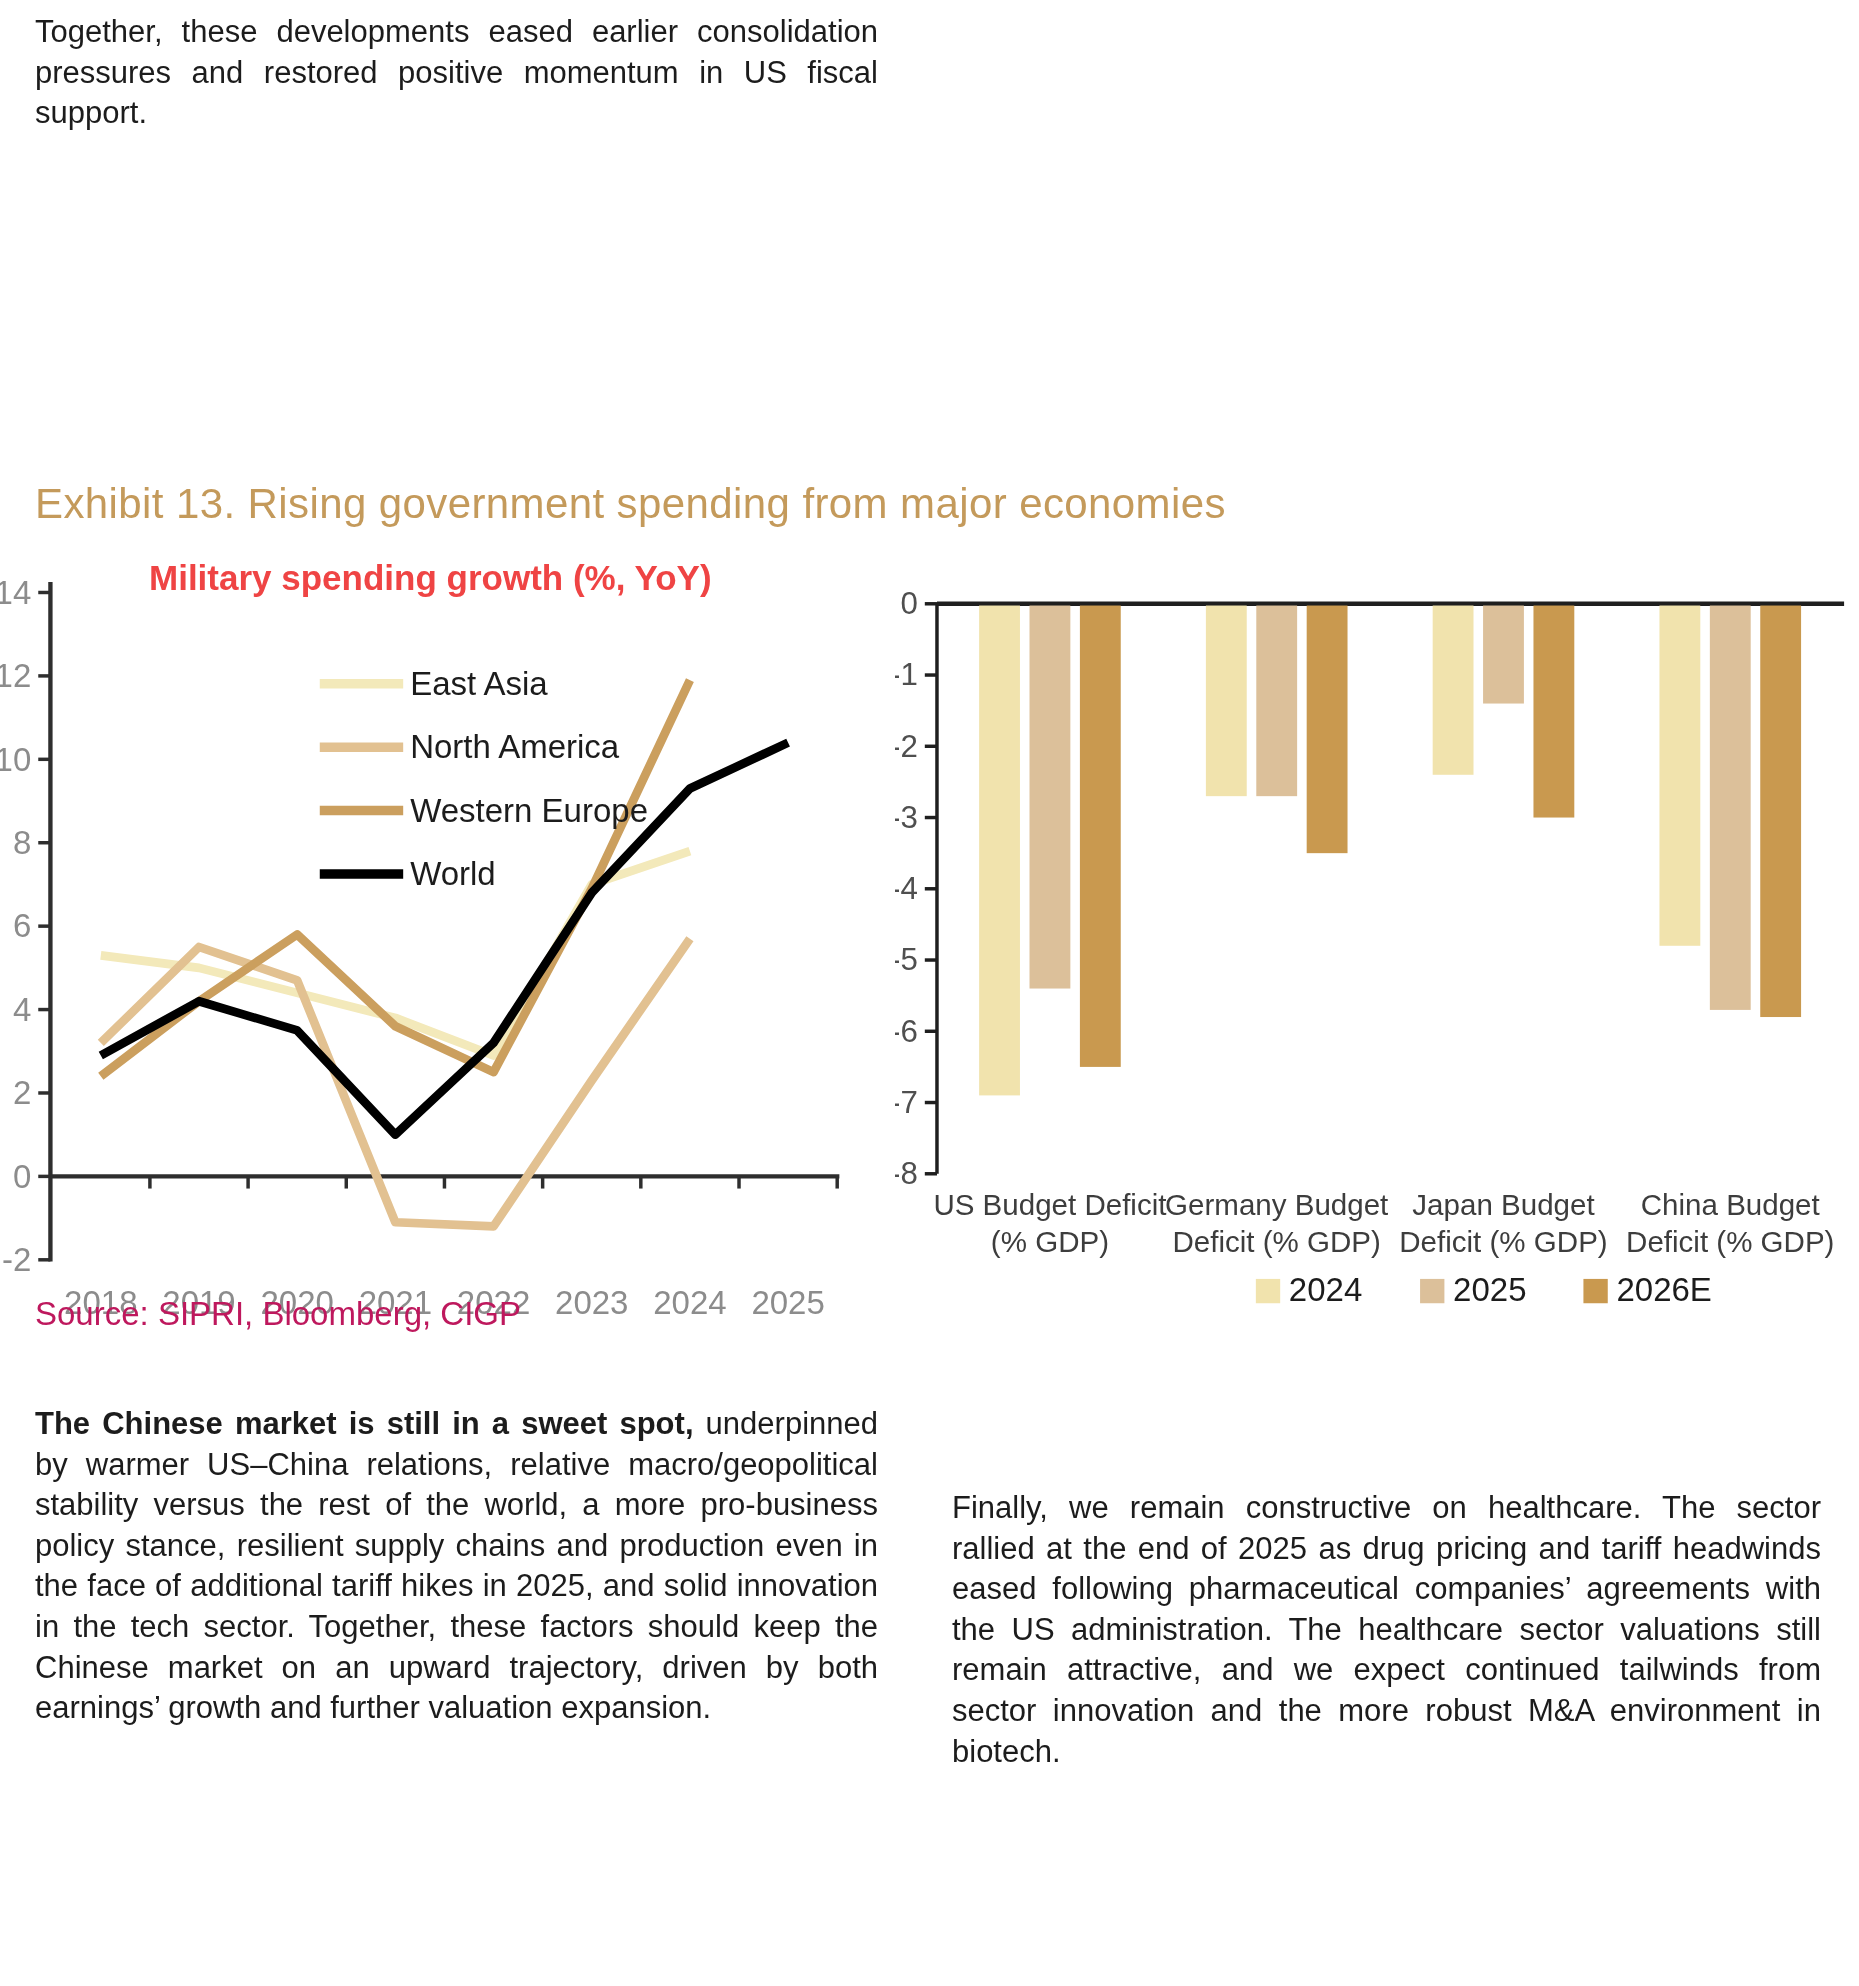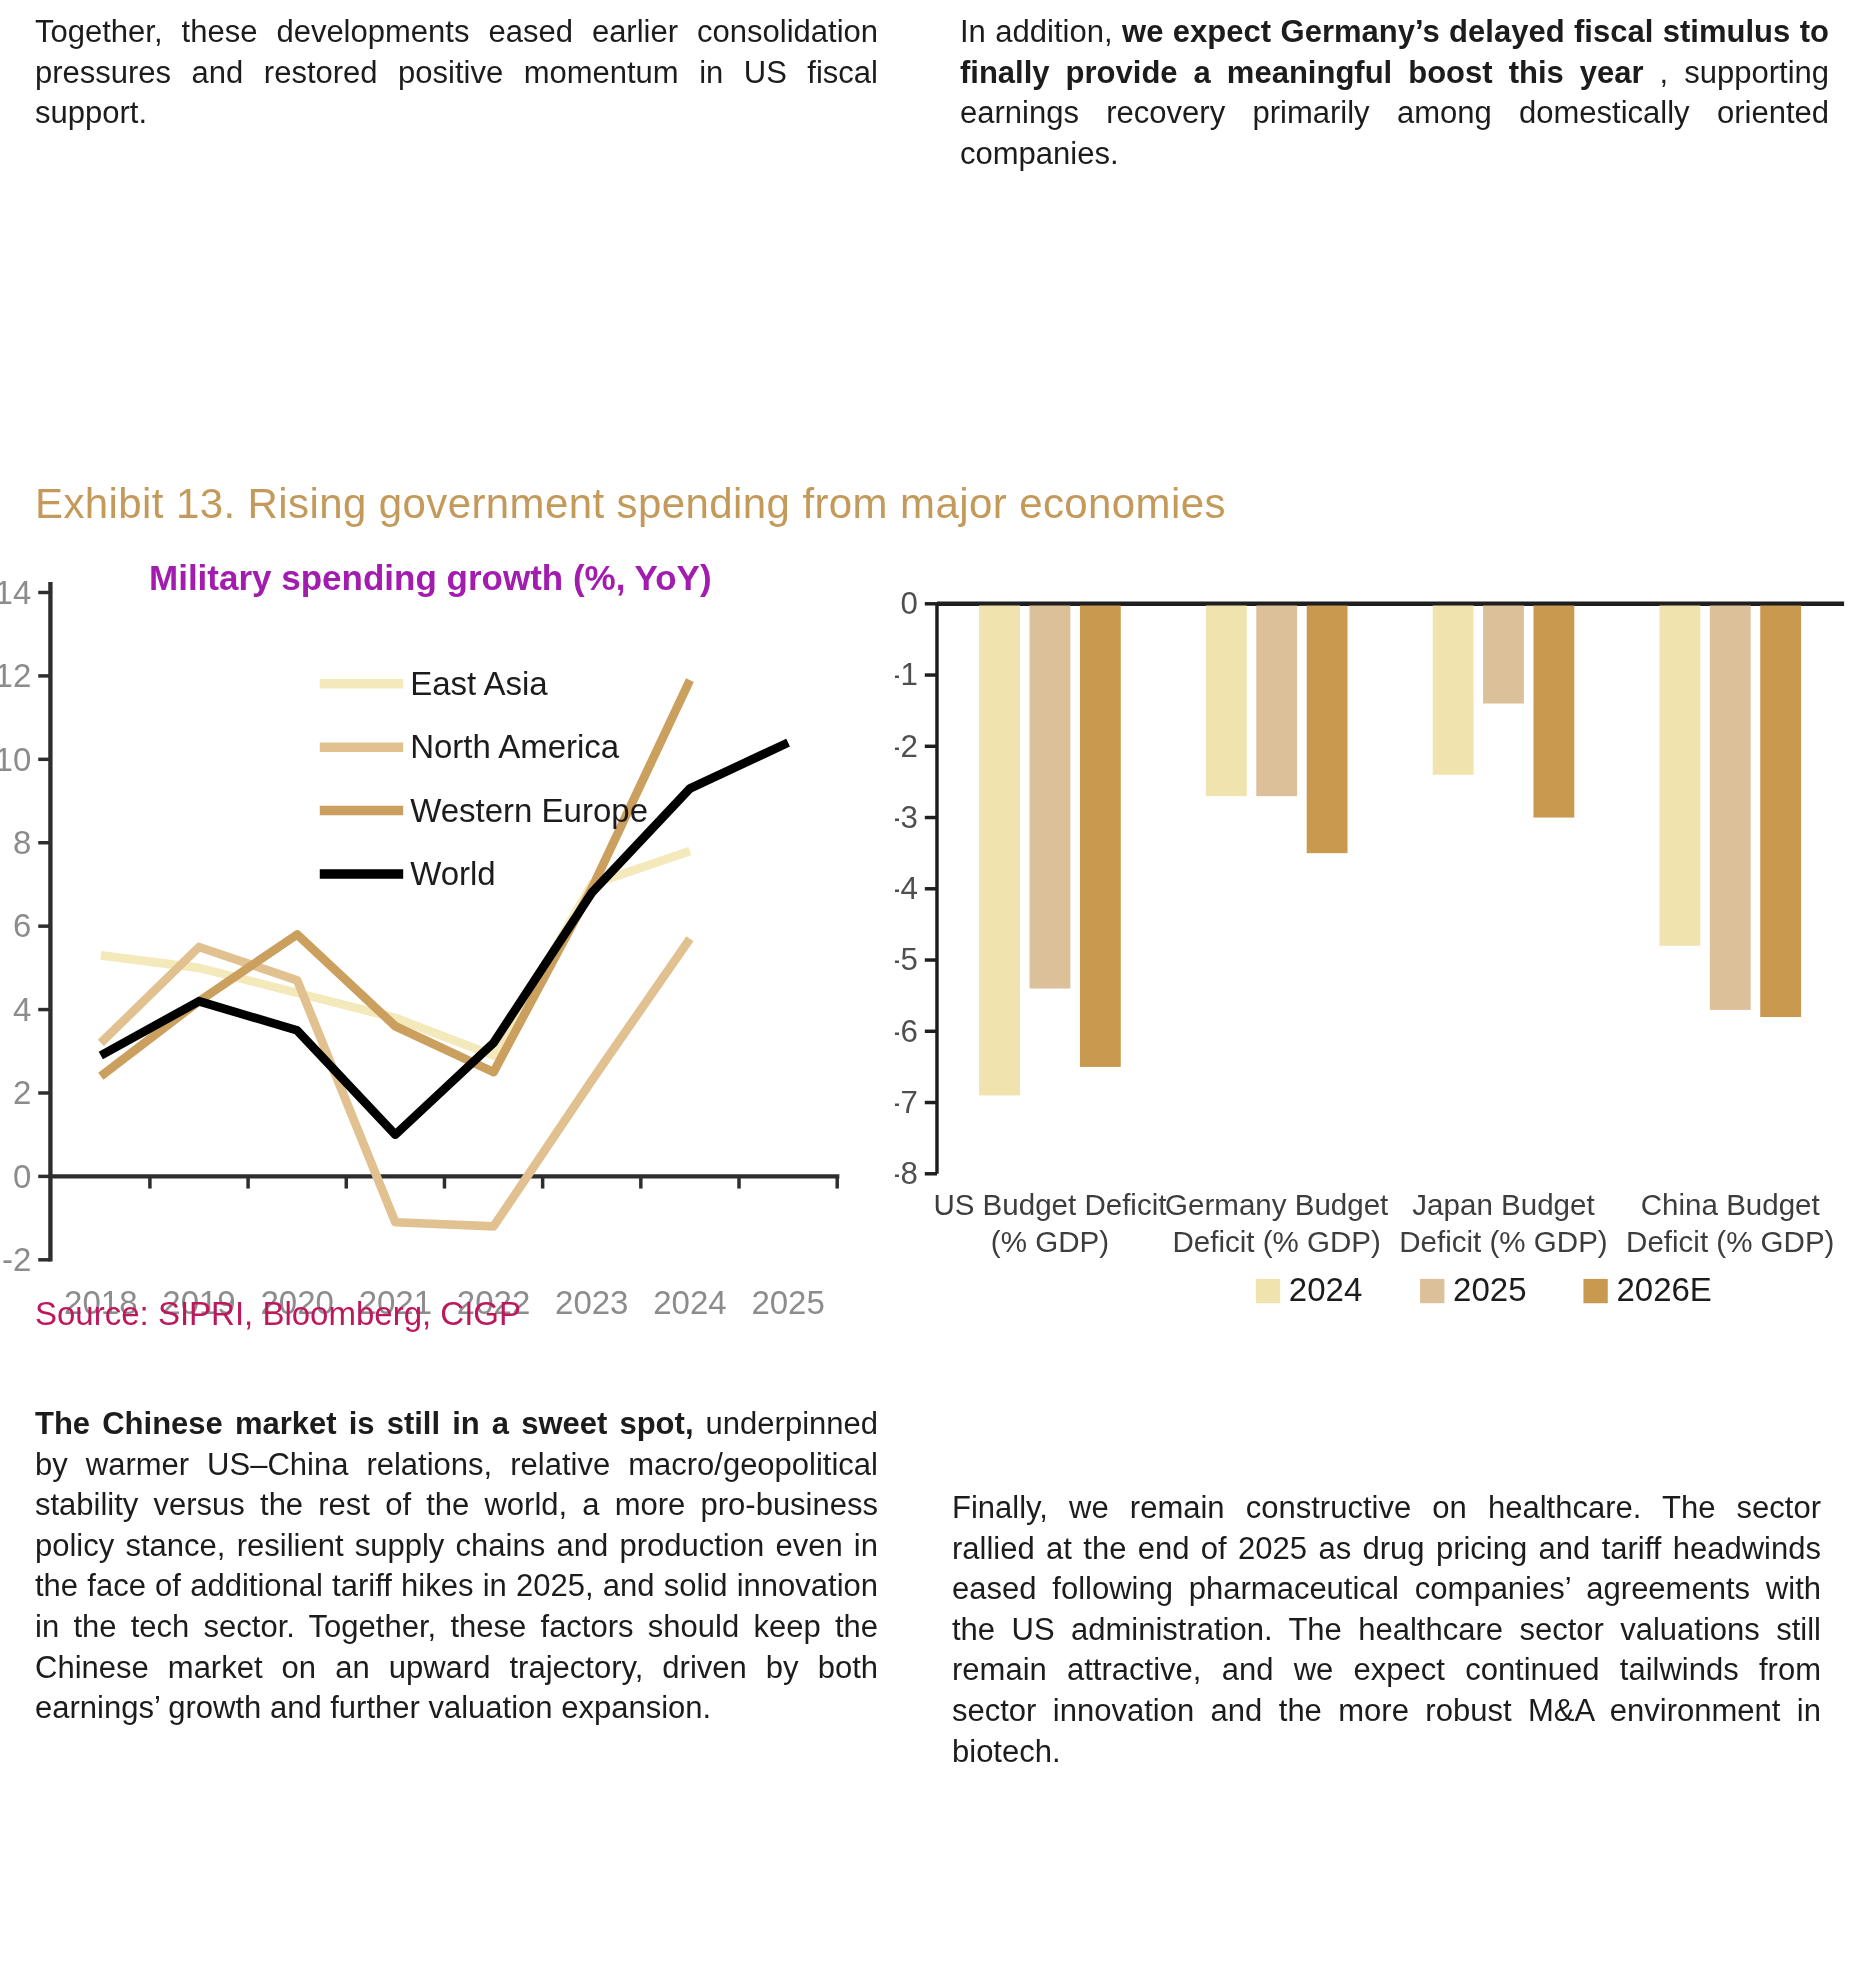--- a/index.html
+++ b/index.html
@@ -16,21 +16,21 @@
   .top-right { position:absolute; left:960px; top:12px;  width:869px; }
   .exhibit-title {
     position:absolute; left:35px; top:480px; margin:0;
     font-size:42px; font-weight:400; color:#c49a5b; letter-spacing:0.4px;text-align:right;
   }
   .chart { position:absolute; top:556px; }
   .line-chart { left:0; width:895px; height:782px; }
   .bar-chart  { left:895px; width:965px; height:782px; }
   .chart-title {
     position:absolute; left:149px; top:1.7px;
-    font-size:35px; font-weight:bold; color:#a21caf;
+    font-size:35px; font-weight:bold; color:#ef4444;
   }
   .source {
     position:absolute; left:35px; top:1295px;
     font-size:33px; color:#be185d;
   }
   .bottom-left  { position:absolute; left:35px;   top:1404px; width:843px;  }
   .bottom-right { position:absolute; left:952px; top:1488px; width:869px; }
 
   
   text { font-family:"Liberation Sans", sans-serif; }
@@ -41,23 +41,20 @@
 </style>
 </head>
 <body>
 
 <div class="page">
 
   <div class="col top-left">
     <p>Together, these developments eased earlier consolidation pressures and restored positive momentum in US fiscal support.</p>
   </div>
 
-  <div class="col top-right">
-    <p><span>In addition, </span><span class="b">we expect Germany’s delayed fiscal stimulus to finally provide a meaningful boost this year</span><span> , supporting earnings recovery primarily among domestically oriented companies.</span></p>
-  </div>
 
   <h2 class="exhibit-title">Exhibit 13. Rising government spending from major economies</h2>
 
   <div class="chart line-chart">
     <div class="chart-title">Military spending growth (%, YoY)</div>
     <svg id="line-svg" width="895" height="782" viewBox="0 0 1030 900">
         <line x1="44" y1="42" x2="58" y2="42" stroke="#2e2e2e" stroke-width="4"></line>
         <text x="36" y="55" text-anchor="end" class="axis-label">14</text>
         <line x1="44" y1="138" x2="58" y2="138" stroke="#2e2e2e" stroke-width="4"></line>
         <text x="36" y="151" text-anchor="end" class="axis-label">12</text>

